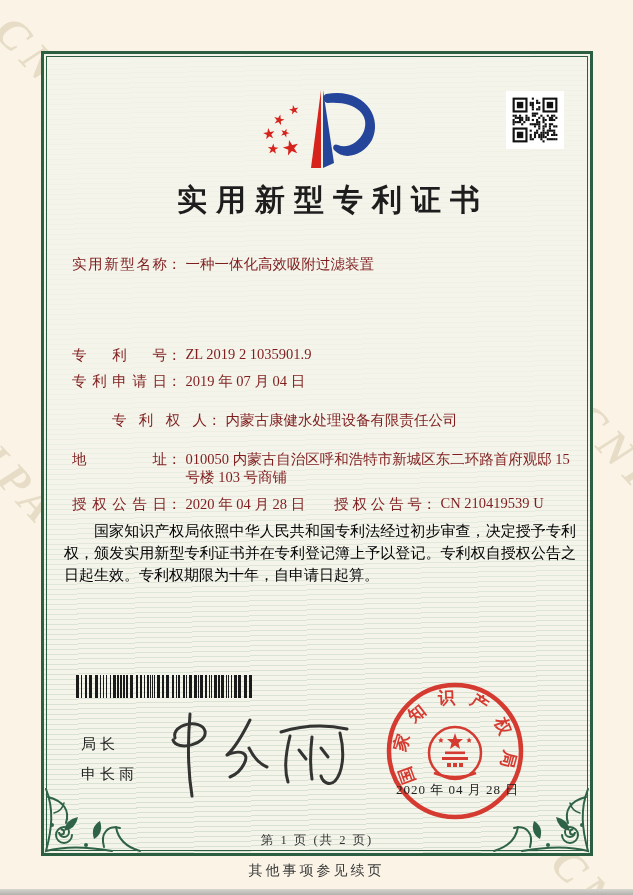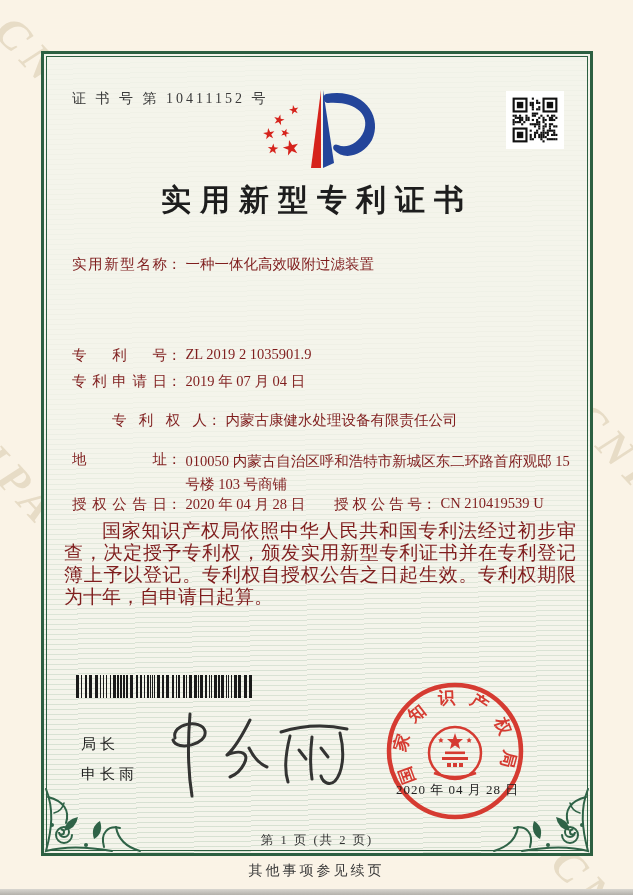--- a/index.html
+++ b/index.html
@@ -35,34 +35,34 @@
     background:repeating-linear-gradient(179deg, rgba(120,165,130,0.28) 0 1px, rgba(255,255,255,0) 1px 5px);
     -webkit-mask-image:linear-gradient(to bottom, rgba(0,0,0,0.10), rgba(0,0,0,0.15) 45%, rgba(0,0,0,0.75) 72%, rgba(0,0,0,0.85));
     mask-image:linear-gradient(to bottom, rgba(0,0,0,0.10), rgba(0,0,0,0.15) 45%, rgba(0,0,0,0.75) 72%, rgba(0,0,0,0.85));
   }
   
   .cert-no{position:absolute;left:28px;top:36px;font-size:14px;letter-spacing:3px;color:#3a3a3a;}
   .logo{position:absolute;left:198px;top:30px;width:160px;height:88px;}
   .qr{position:absolute;left:462px;top:37px;width:58px;height:58px;background:#fff;padding:3px;box-sizing:border-box;}
   .title{
     position:absolute;left:0;top:126px;width:100%;text-align:center;
-    font-size:30px;font-weight:bold;letter-spacing:9px;color:#1d1d1d;
+    font-size:30px;font-weight:bold;letter-spacing:9px;color:#1d1d1d;padding-left:16px;
   }
   
   .row{position:absolute;left:28px;font-size:14.5px;color:#7f1d1d;white-space:nowrap;}
   .f-label{display:inline-block;width:95px;text-align:justify;text-align-last:justify;vertical-align:top;}
   .f-label.small{width:88px;}
   .f-colon{vertical-align:top;}
   .f-value{display:inline-block;vertical-align:top;margin-left:4px;}
-  .f-value.wrap{white-space:normal;width:392px;line-height:23px;}
+  .f-value.wrap{white-space:normal;width:392px;line-height:18px;}
   .row-grant .col2{position:absolute;left:262px;top:0;white-space:nowrap;}
   
   .legal{
     position:absolute;left:20px;top:466px;width:512px;
-    font-size:19px;line-height:22px;color:#7f1d1d;text-align:justify;
+    font-size:15px;line-height:22px;color:#000000;text-align:justify;
   }
   .legal p{margin:0;text-indent:2em;}
   
   .barcode{position:absolute;left:32px;top:621px;width:176px;height:23px;}
   .director-title{position:absolute;left:37px;top:681px;font-size:15px;letter-spacing:4px;color:#222;}
   .director-name{position:absolute;left:37px;top:711px;font-size:15px;letter-spacing:4px;color:#222;}
   .signature{position:absolute;left:105px;top:650px;width:215px;height:100px;}
   .seal{position:absolute;left:338px;top:627px;width:146px;height:146px;z-index:3;}
   .seal-date{
     position:absolute;left:352px;top:727px;font-size:13px;color:#1f1f1f;
@@ -88,21 +88,20 @@
   <span class="wm" style="left:402px;top:238px;">CNIPA</span>
   <span class="wm" style="left:-46px;top:378px;">CNIPA</span>
   <span class="wm" style="left:598px;top:392px;">CNIPA</span>
   <span class="wm" style="left:-32px;top:842px;">CNIPA</span>
   <span class="wm" style="left:578px;top:838px;">CNIPA</span>
 
   <div class="cert">
     <div class="guilloche"></div>
     <div class="cert-inner-line"></div>
 
-    <div class="cert-no">证 书 号 第 10411152 号</div>
 
     <svg class="logo" viewBox="0 0 160 88">
       <defs>
         <path id="star" d="M0,-1 L0.2245,-0.309 L0.951,-0.309 L0.3633,0.118 L0.5878,0.809 L0,0.382 L-0.5878,0.809 L-0.3633,0.118 L-0.951,-0.309 L-0.2245,-0.309 Z"></path>
       </defs>
       <g fill="#d6231c">
         <use href="#star" transform="translate(52,26) scale(5) rotate(-12)"></use>
         <use href="#star" transform="translate(37,36) scale(5.6) rotate(14)"></use>
         <use href="#star" transform="translate(27,50) scale(6) rotate(-8)"></use>
         <use href="#star" transform="translate(43,49) scale(4.6) rotate(20)"></use>

